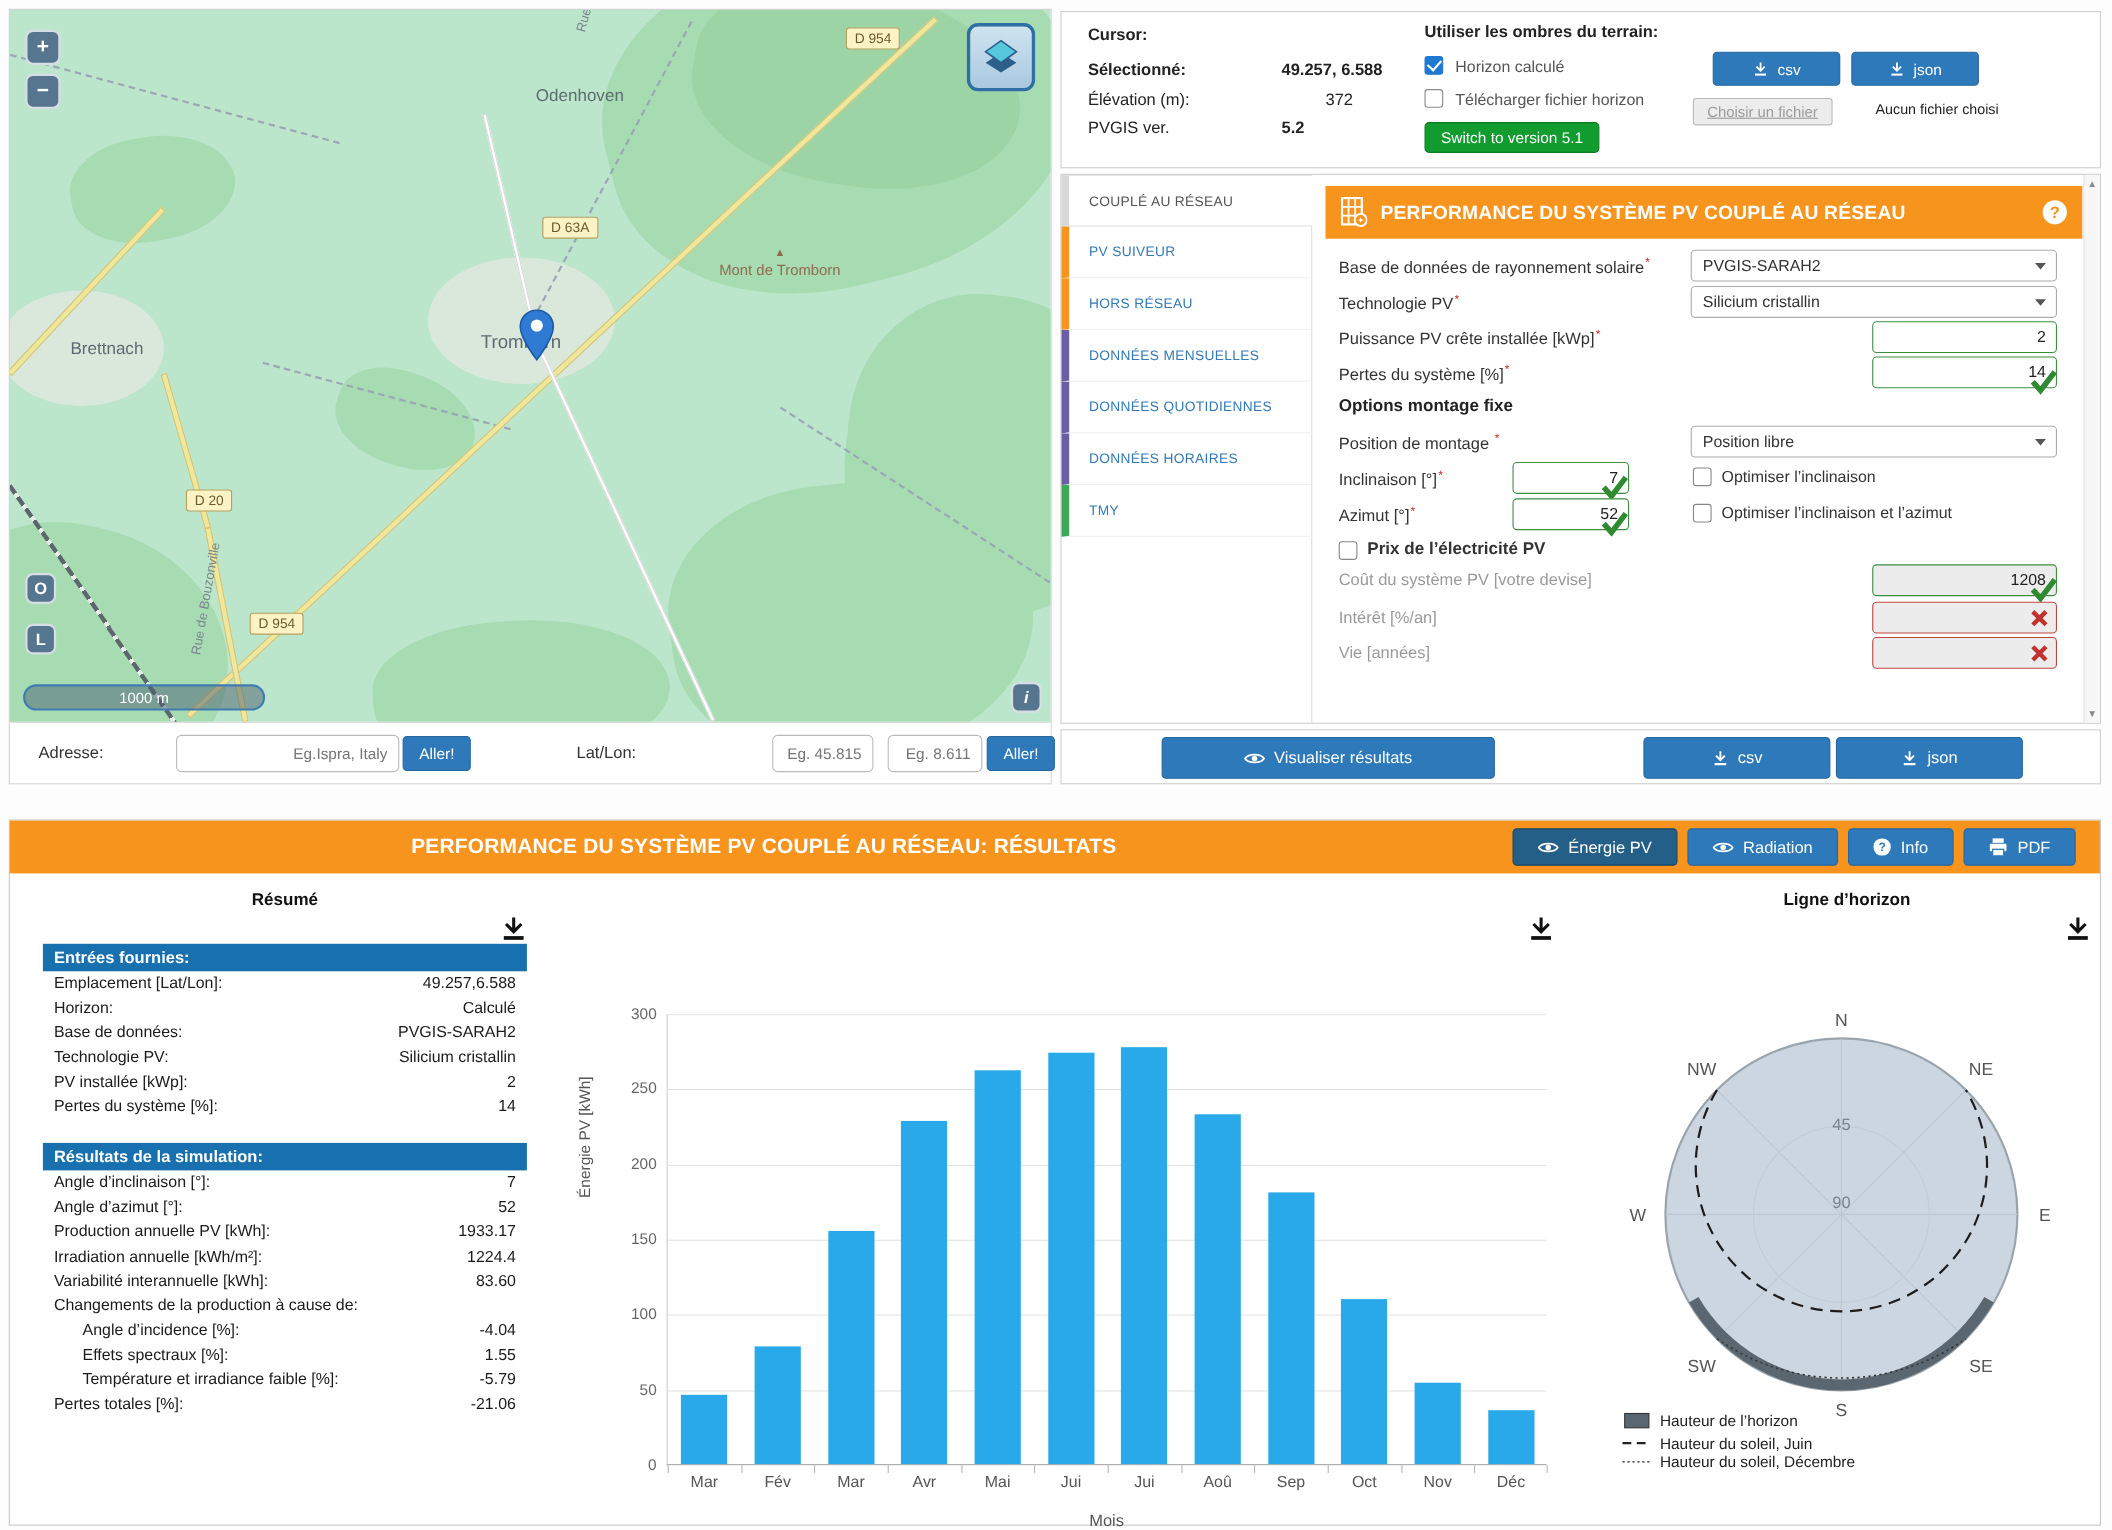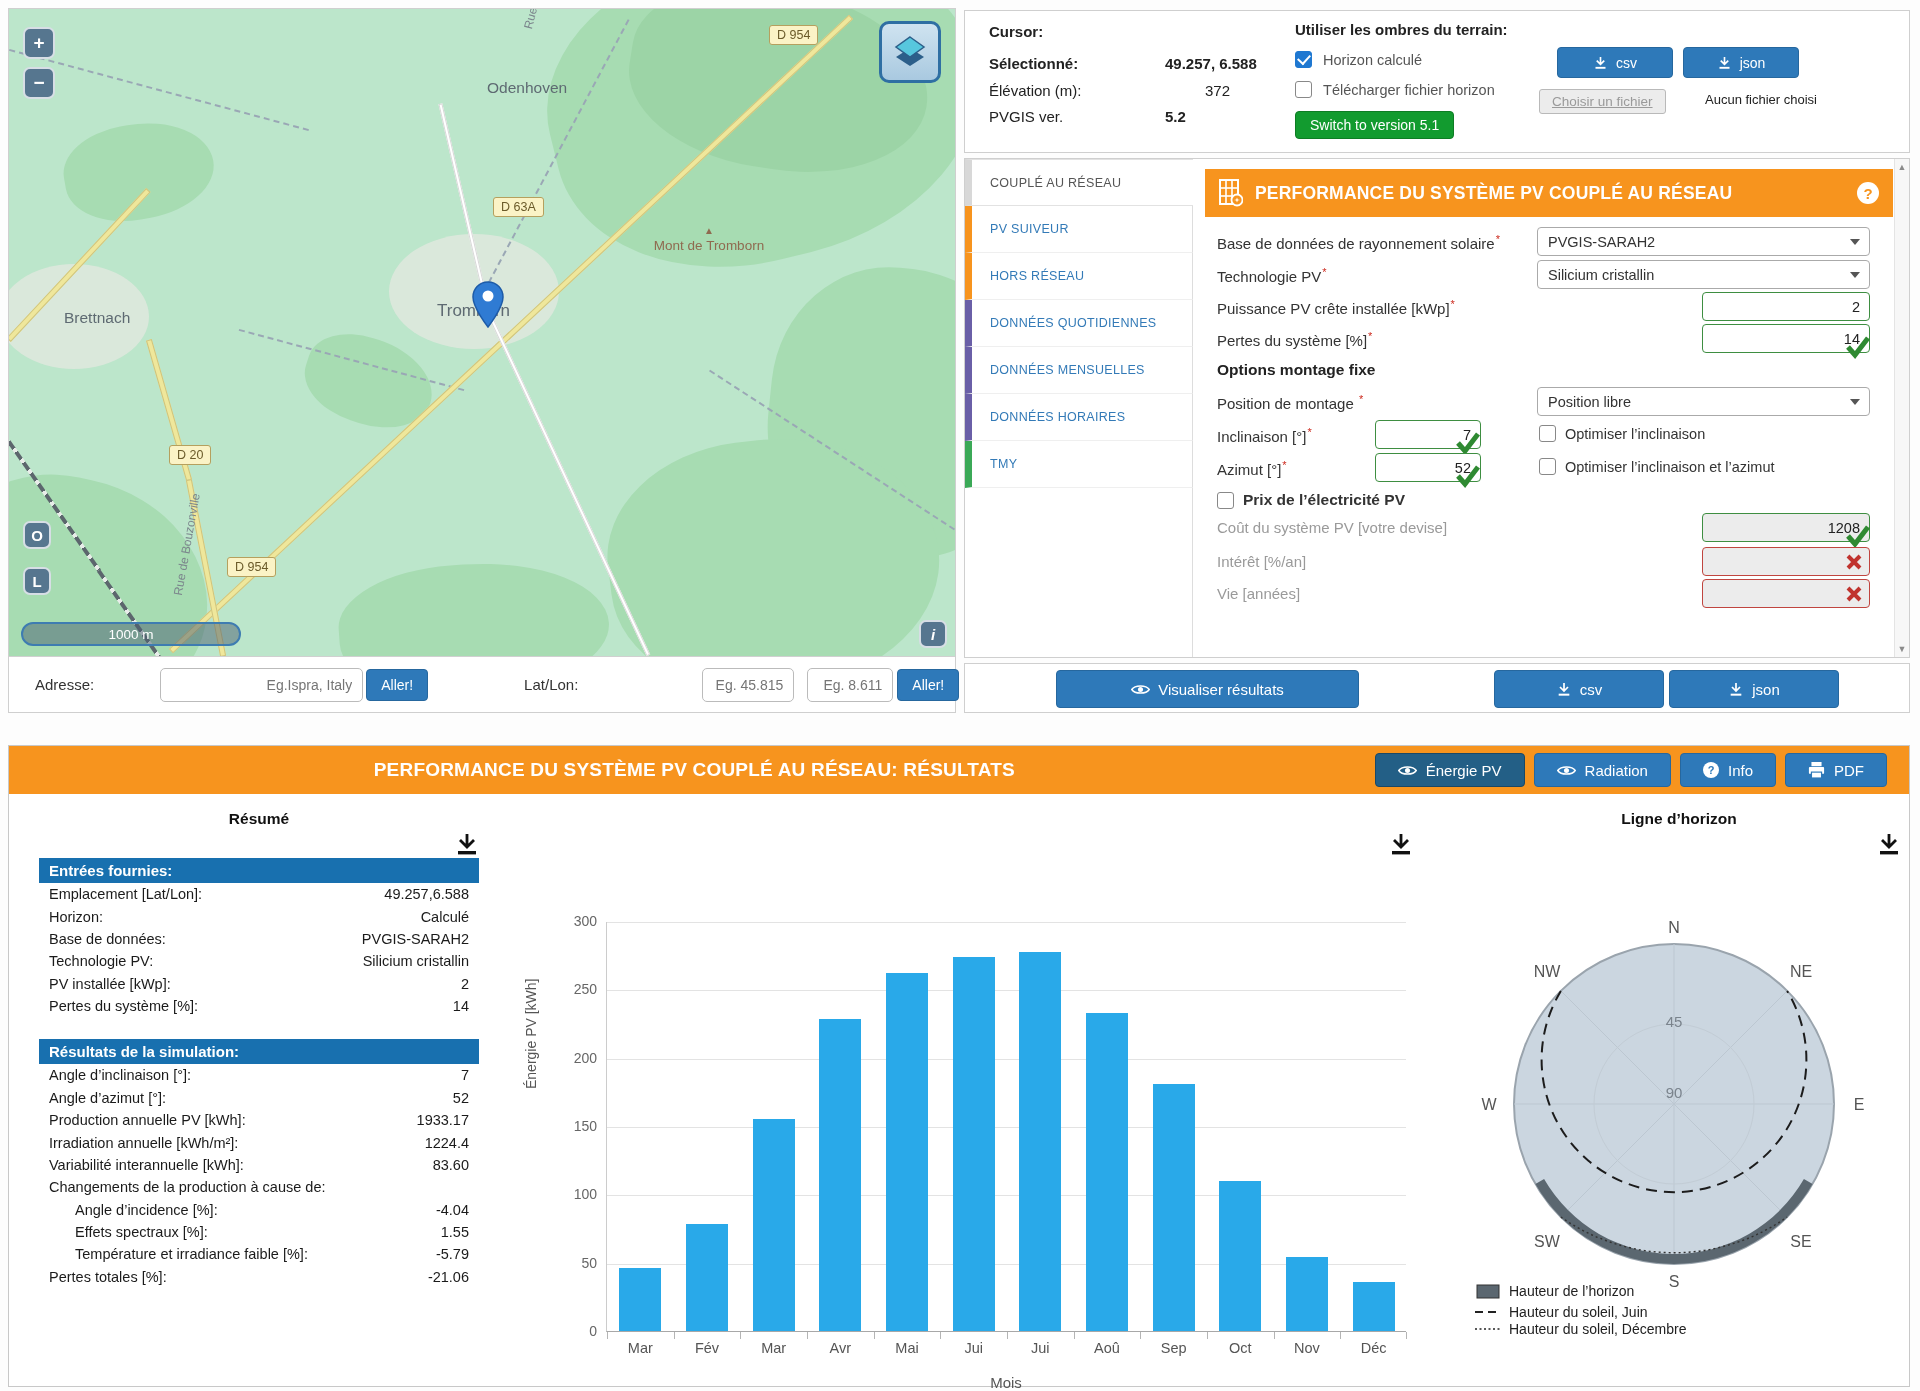--- a/index.html
+++ b/index.html
@@ -231,22 +231,22 @@
     </button>
     <button class="btn-file" style="position:absolute;left:574px;top:78px;">Choisir un fichier</button>
     <div class="lbl" style="left:740px;top:81px;font-size:13px;">Aucun fichier choisi</div>
   </div>
 
   <div id="form-panel" class="panel">
     <div id="tabs">
         <div class="tab active">COUPLÉ AU RÉSEAU</div>
         <div class="tab" style="border-left-color: rgb(247, 148, 30);">PV SUIVEUR</div>
         <div class="tab" style="border-left-color: rgb(247, 148, 30);">HORS RÉSEAU</div>
+        <div class="tab" style="border-left-color: rgb(106, 95, 167);">DONNÉES MENSUELLES</div>
         <div class="tab" style="border-left-color: rgb(106, 95, 167);">DONNÉES QUOTIDIENNES</div>
-        <div class="tab" style="border-left-color: rgb(106, 95, 167);">DONNÉES MENSUELLES</div>
         <div class="tab" style="border-left-color: rgb(106, 95, 167);">DONNÉES HORAIRES</div>
         <div class="tab" style="border-left-color: rgb(59, 169, 87);">TMY</div>
         <div class="tab-filler"></div>
       </div>
     <div id="form-body">
       <div id="form-header">
         <svg width="24" height="28" viewBox="0 0 24 28">
           <rect x="1" y="1" width="18" height="24" fill="none" stroke="#fff" stroke-width="2"></rect>
           <line x1="7" y1="1" x2="7" y2="25" stroke="#fff" stroke-width="1.6"></line>
           <line x1="13" y1="1" x2="13" y2="25" stroke="#fff" stroke-width="1.6"></line>

